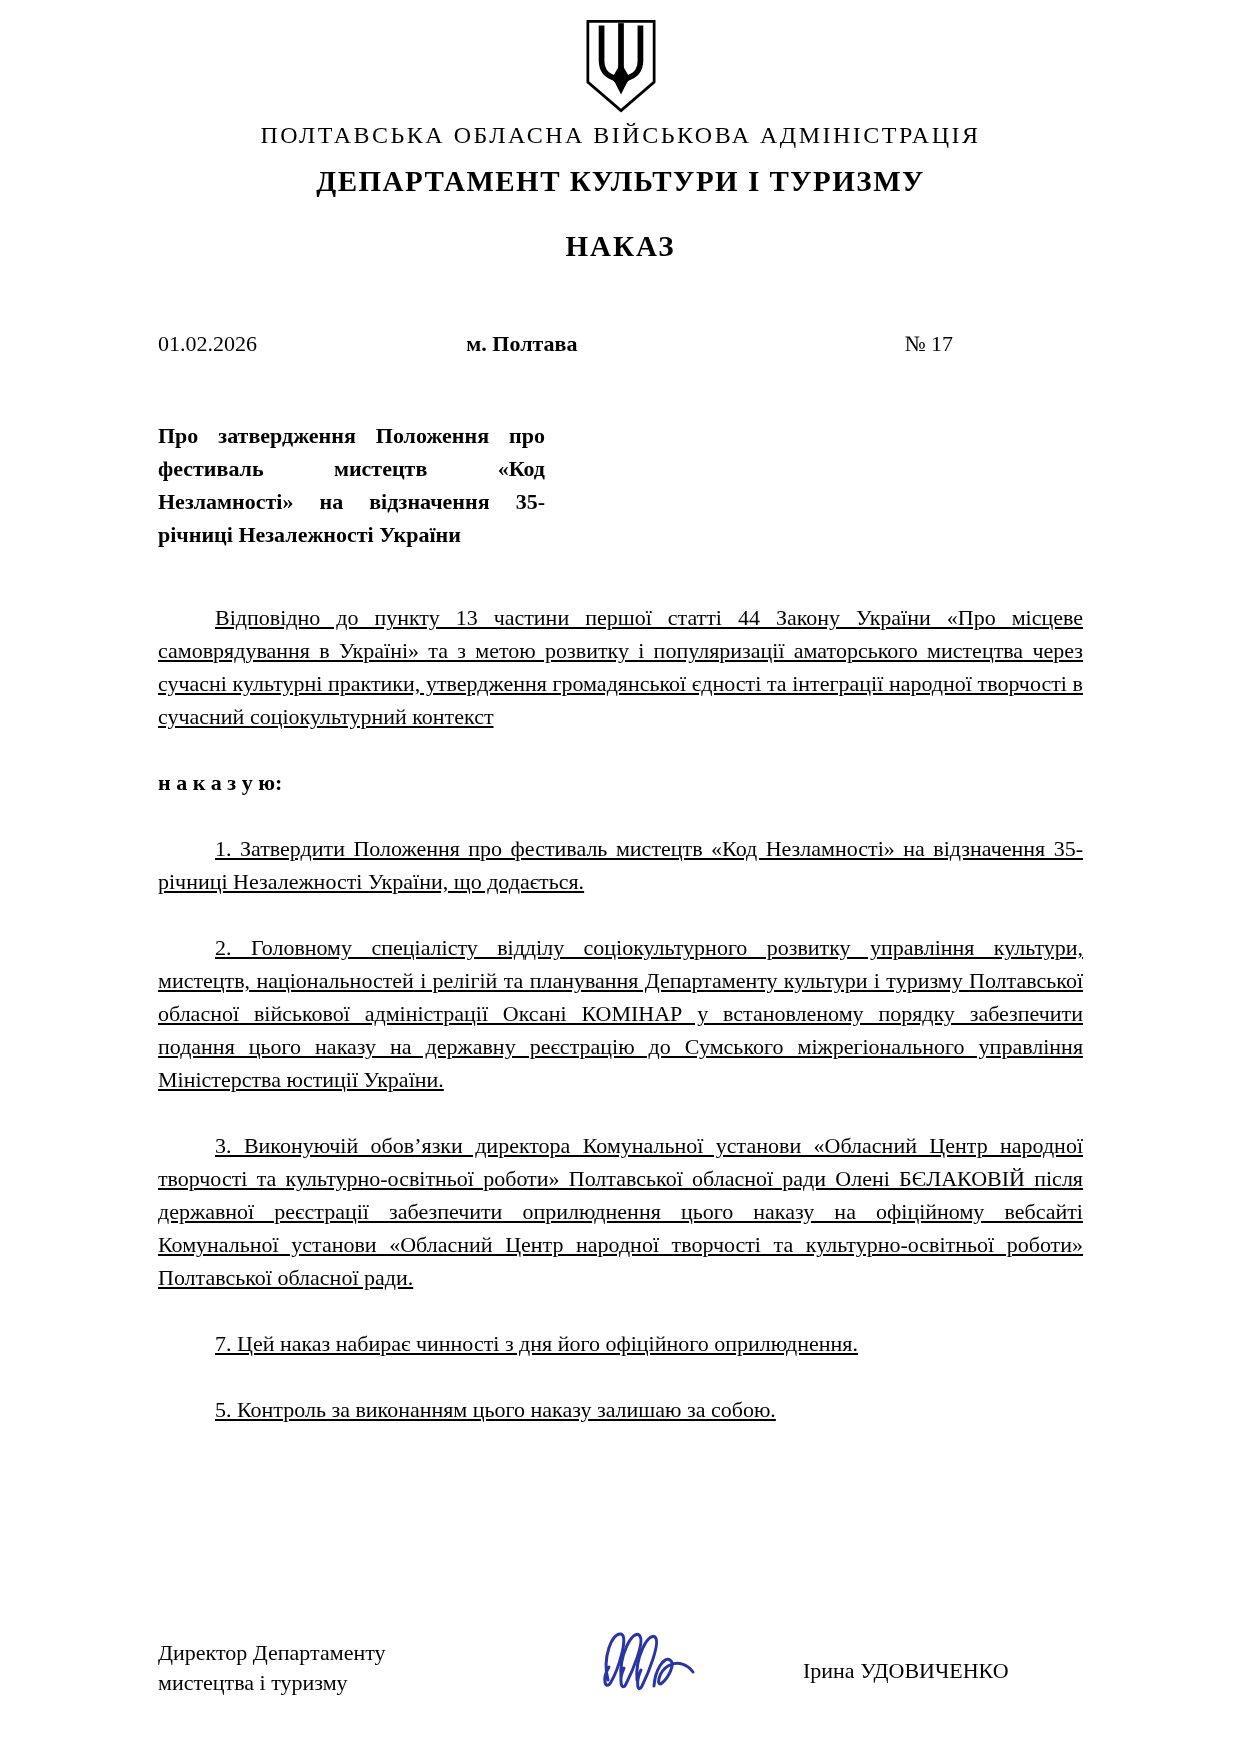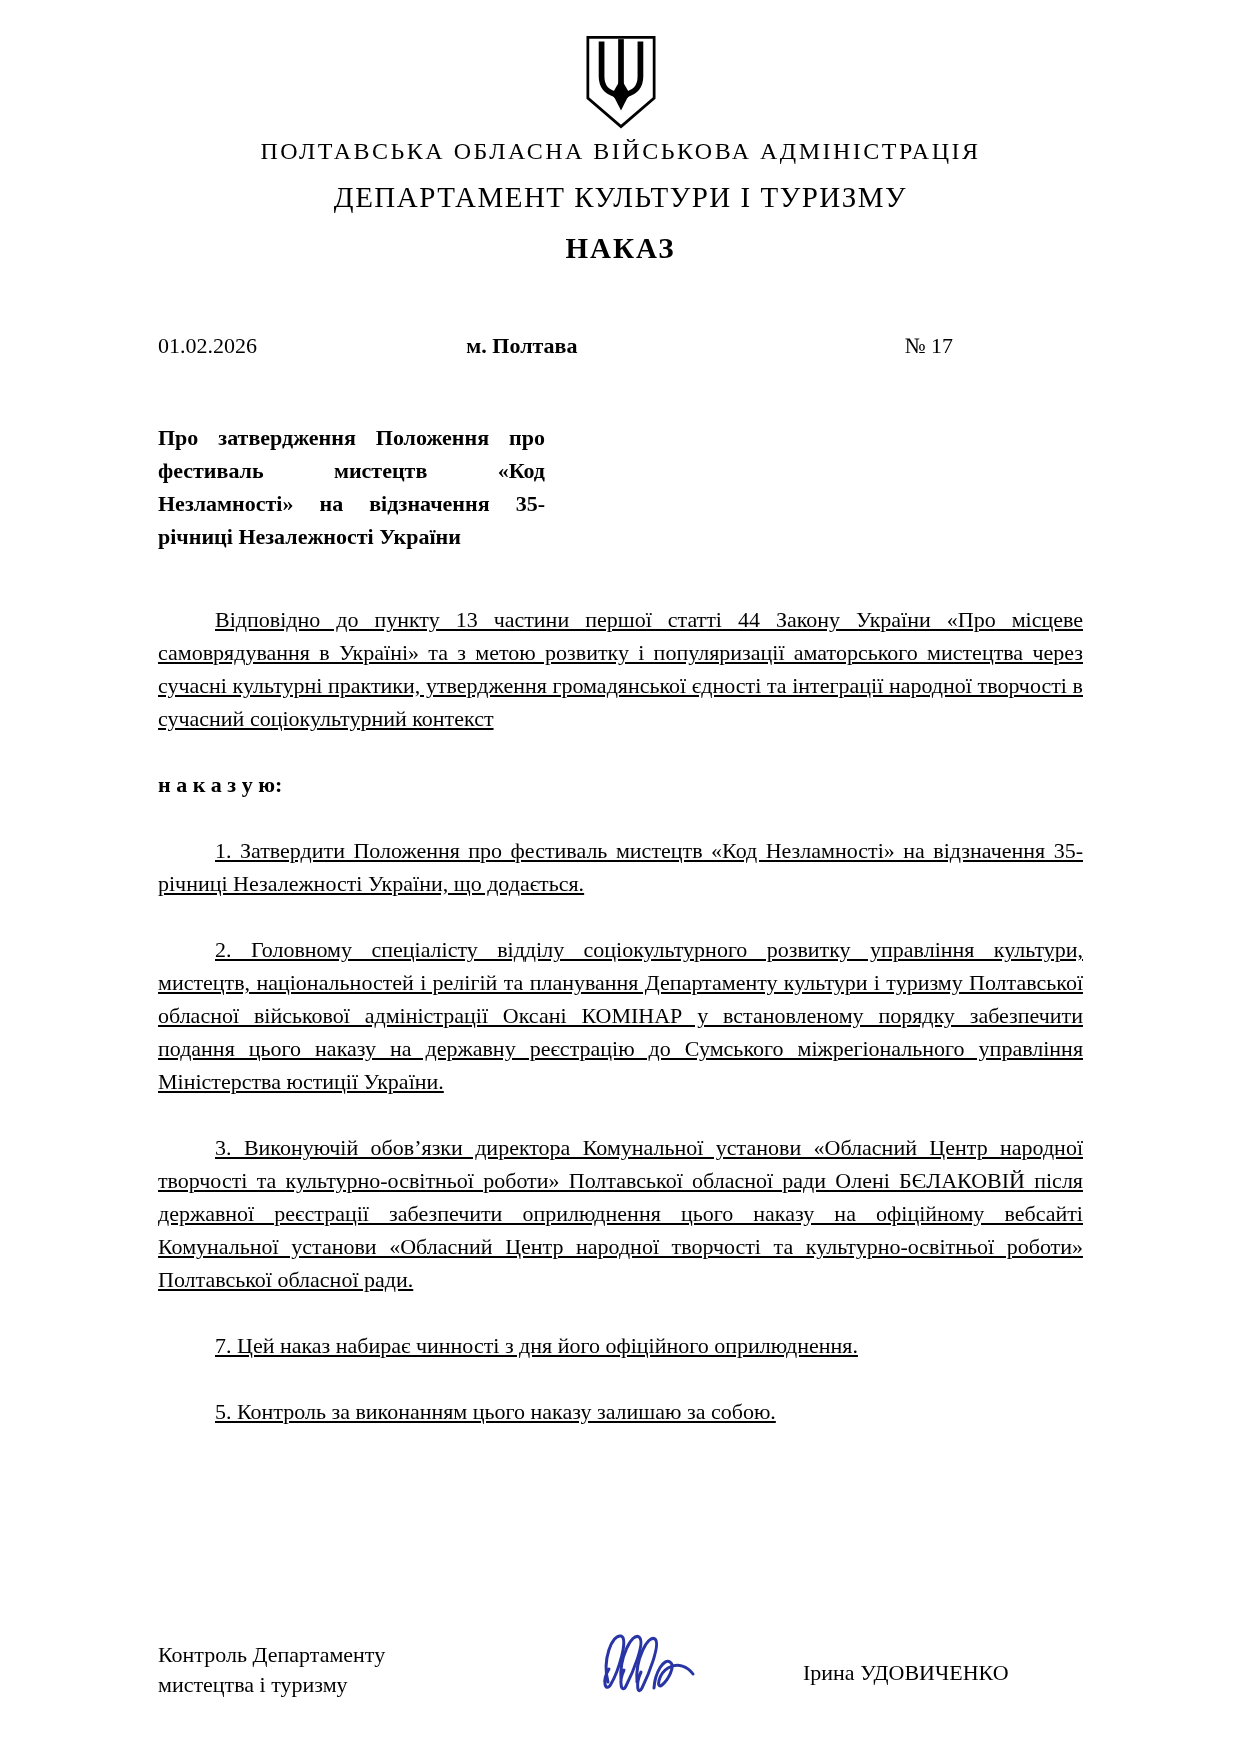--- a/index.html
+++ b/index.html
@@ -3,44 +3,44 @@
 <meta charset="utf-8">
 <style>
   html,body{margin:0;padding:0;background:#ffffff;}
   .page{
     position:relative;
     width:1241px;
     height:1755px;
     margin:0 auto;
     background:#ffffff;
     box-sizing:border-box;
-    padding:16px 158px;
+    padding:0 158px;
     font-family:"Liberation Serif","DejaVu Serif",serif;
     color:#000000;
     overflow:hidden;
   }
   
   .emblem{
     display:block;
     margin:18px auto 8px auto;
     width:76px;height:96px;
   }
   .org-line{
     text-align:center;
     font-size:24px;
     letter-spacing:2.5px;
     margin:0 0 16px 0;
     white-space:nowrap;
   }
   .dept-line{
     text-align:center;
     font-size:29px;
-    font-weight:normal;
+    font-weight:bold;
     letter-spacing:1.5px;
-    margin:0 0 18px 0;
+    margin:0 0 32px 0;
     white-space:nowrap;
   }
   .doc-type{
     text-align:center;
     font-size:29px;
     font-weight:bold;
     letter-spacing:2px;
     margin:0 0 32px 0;
   }
   
@@ -136,21 +136,21 @@
   <p class="order-word">н а к а з у ю:</p>
 
   <p class="body-par item">1. Затвердити Положення про фестиваль мистецтв «Код Незламності» на відзначення 35-річниці Незалежності України, що додається.</p>
   <p class="body-par item">2. Головному спеціалісту відділу соціокультурного розвитку управління культури, мистецтв, національностей і релігій та планування Департаменту культури і туризму Полтавської обласної військової адміністрації Оксані КОМІНАР у встановленому порядку забезпечити подання цього наказу на державну реєстрацію до Сумського міжрегіонального управління Міністерства юстиції України.</p>
   <p class="body-par item">3. Виконуючій обов’язки директора Комунальної установи «Обласний Центр народної творчості та культурно-освітньої роботи» Полтавської обласної ради Олені БЄЛАКОВІЙ після державної реєстрації забезпечити оприлюднення цього наказу на офіційному вебсайті Комунальної установи «Обласний Центр народної творчості та культурно-освітньої роботи» Полтавської обласної ради.</p>
   <p class="body-par item">7. Цей наказ набирає чинності з дня його офіційного оприлюднення.</p>
   <p class="body-par item">5. Контроль за виконанням цього наказу залишаю за собою.</p>
 
   <div class="sig-row">
     <div class="sig-position">
-      <div>Контроль Департаменту</div>
+      <div>Директор Департаменту</div>
       <div>мистецтва і туризму</div>
     </div>
     <div class="sig-image-wrap">
       <svg width="110" height="90" viewBox="0 0 110 90" xmlns="http://www.w3.org/2000/svg" aria-hidden="true">
         <g fill="none" stroke="#2a35a5" stroke-width="3" stroke-linecap="round">
           <path d="M12 60 C6 38 16 12 25 14 C33 16 22 50 15 62 C10 71 5 60 13 47"></path>
           <path d="M25 58 C23 36 36 10 43 15 C50 20 36 52 30 64 C26 72 22 61 28 48"></path>
           <path d="M41 60 C39 38 52 12 59 17 C65 22 52 54 46 66 C42 74 39 63 45 50"></path>
           <path d="M58 66 C59 50 68 36 74 40 C80 44 72 58 66 63 C60 68 62 52 72 46 C82 40 92 45 97 52"></path>
         </g>

